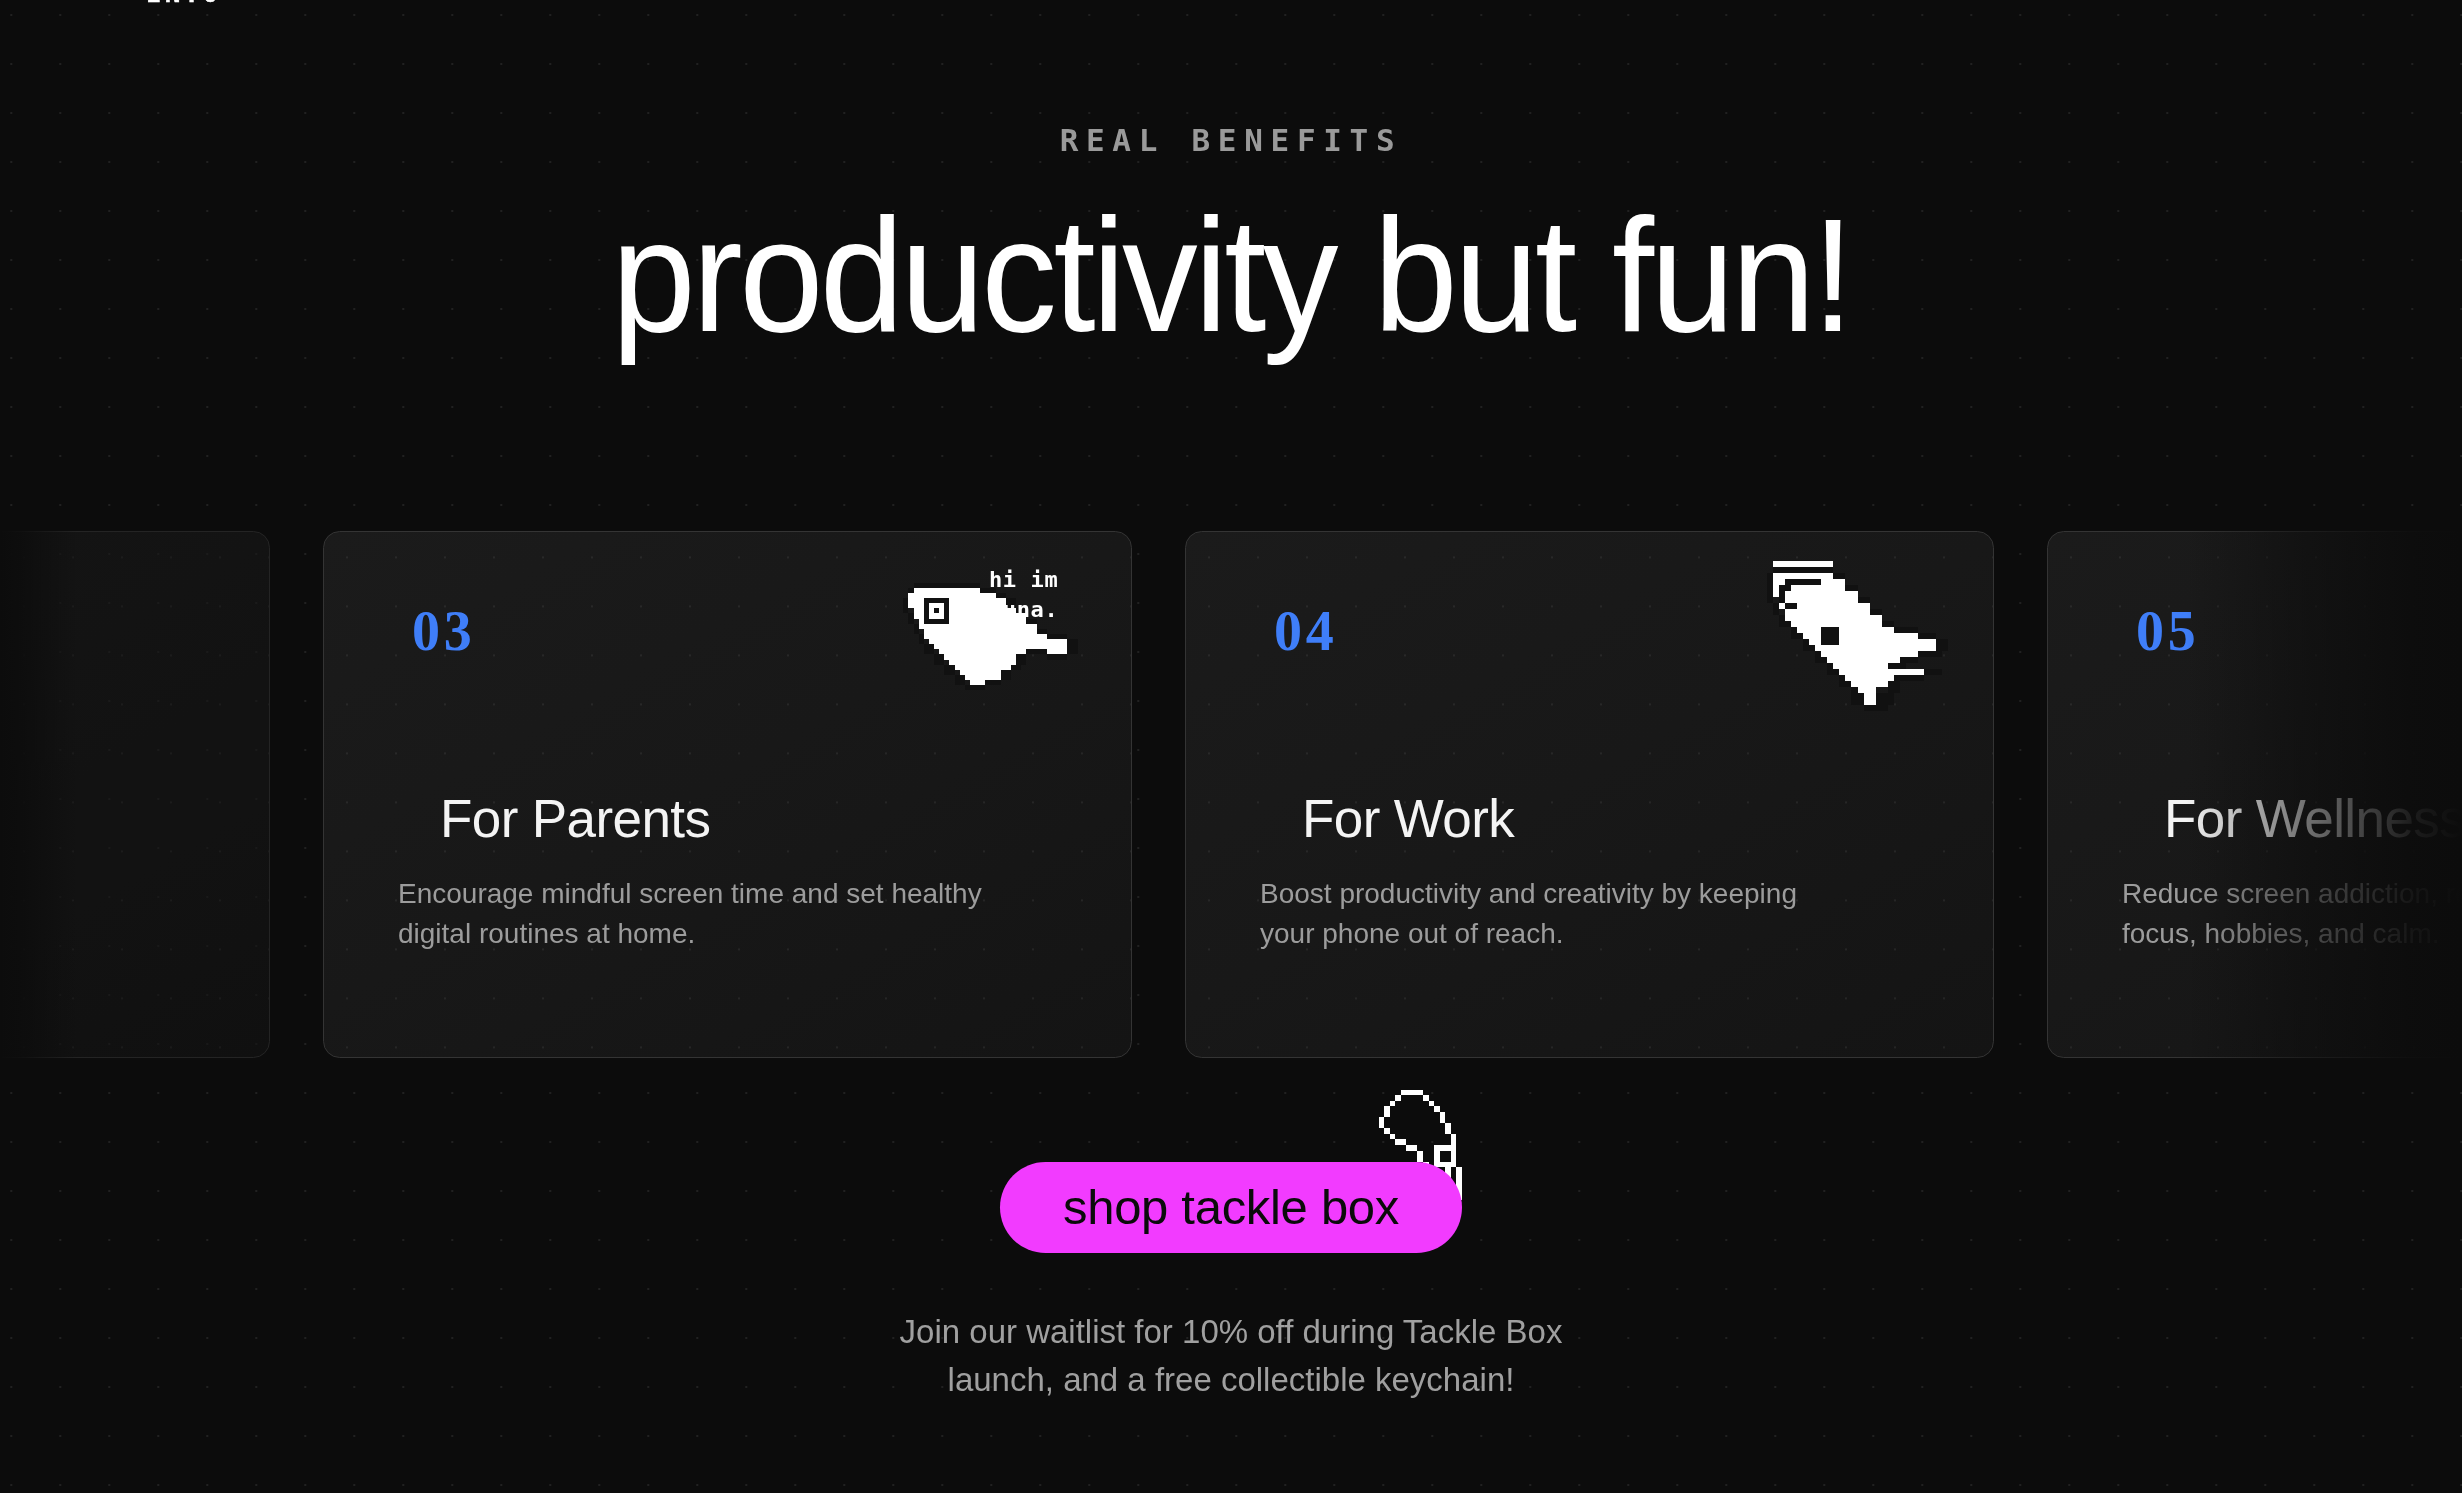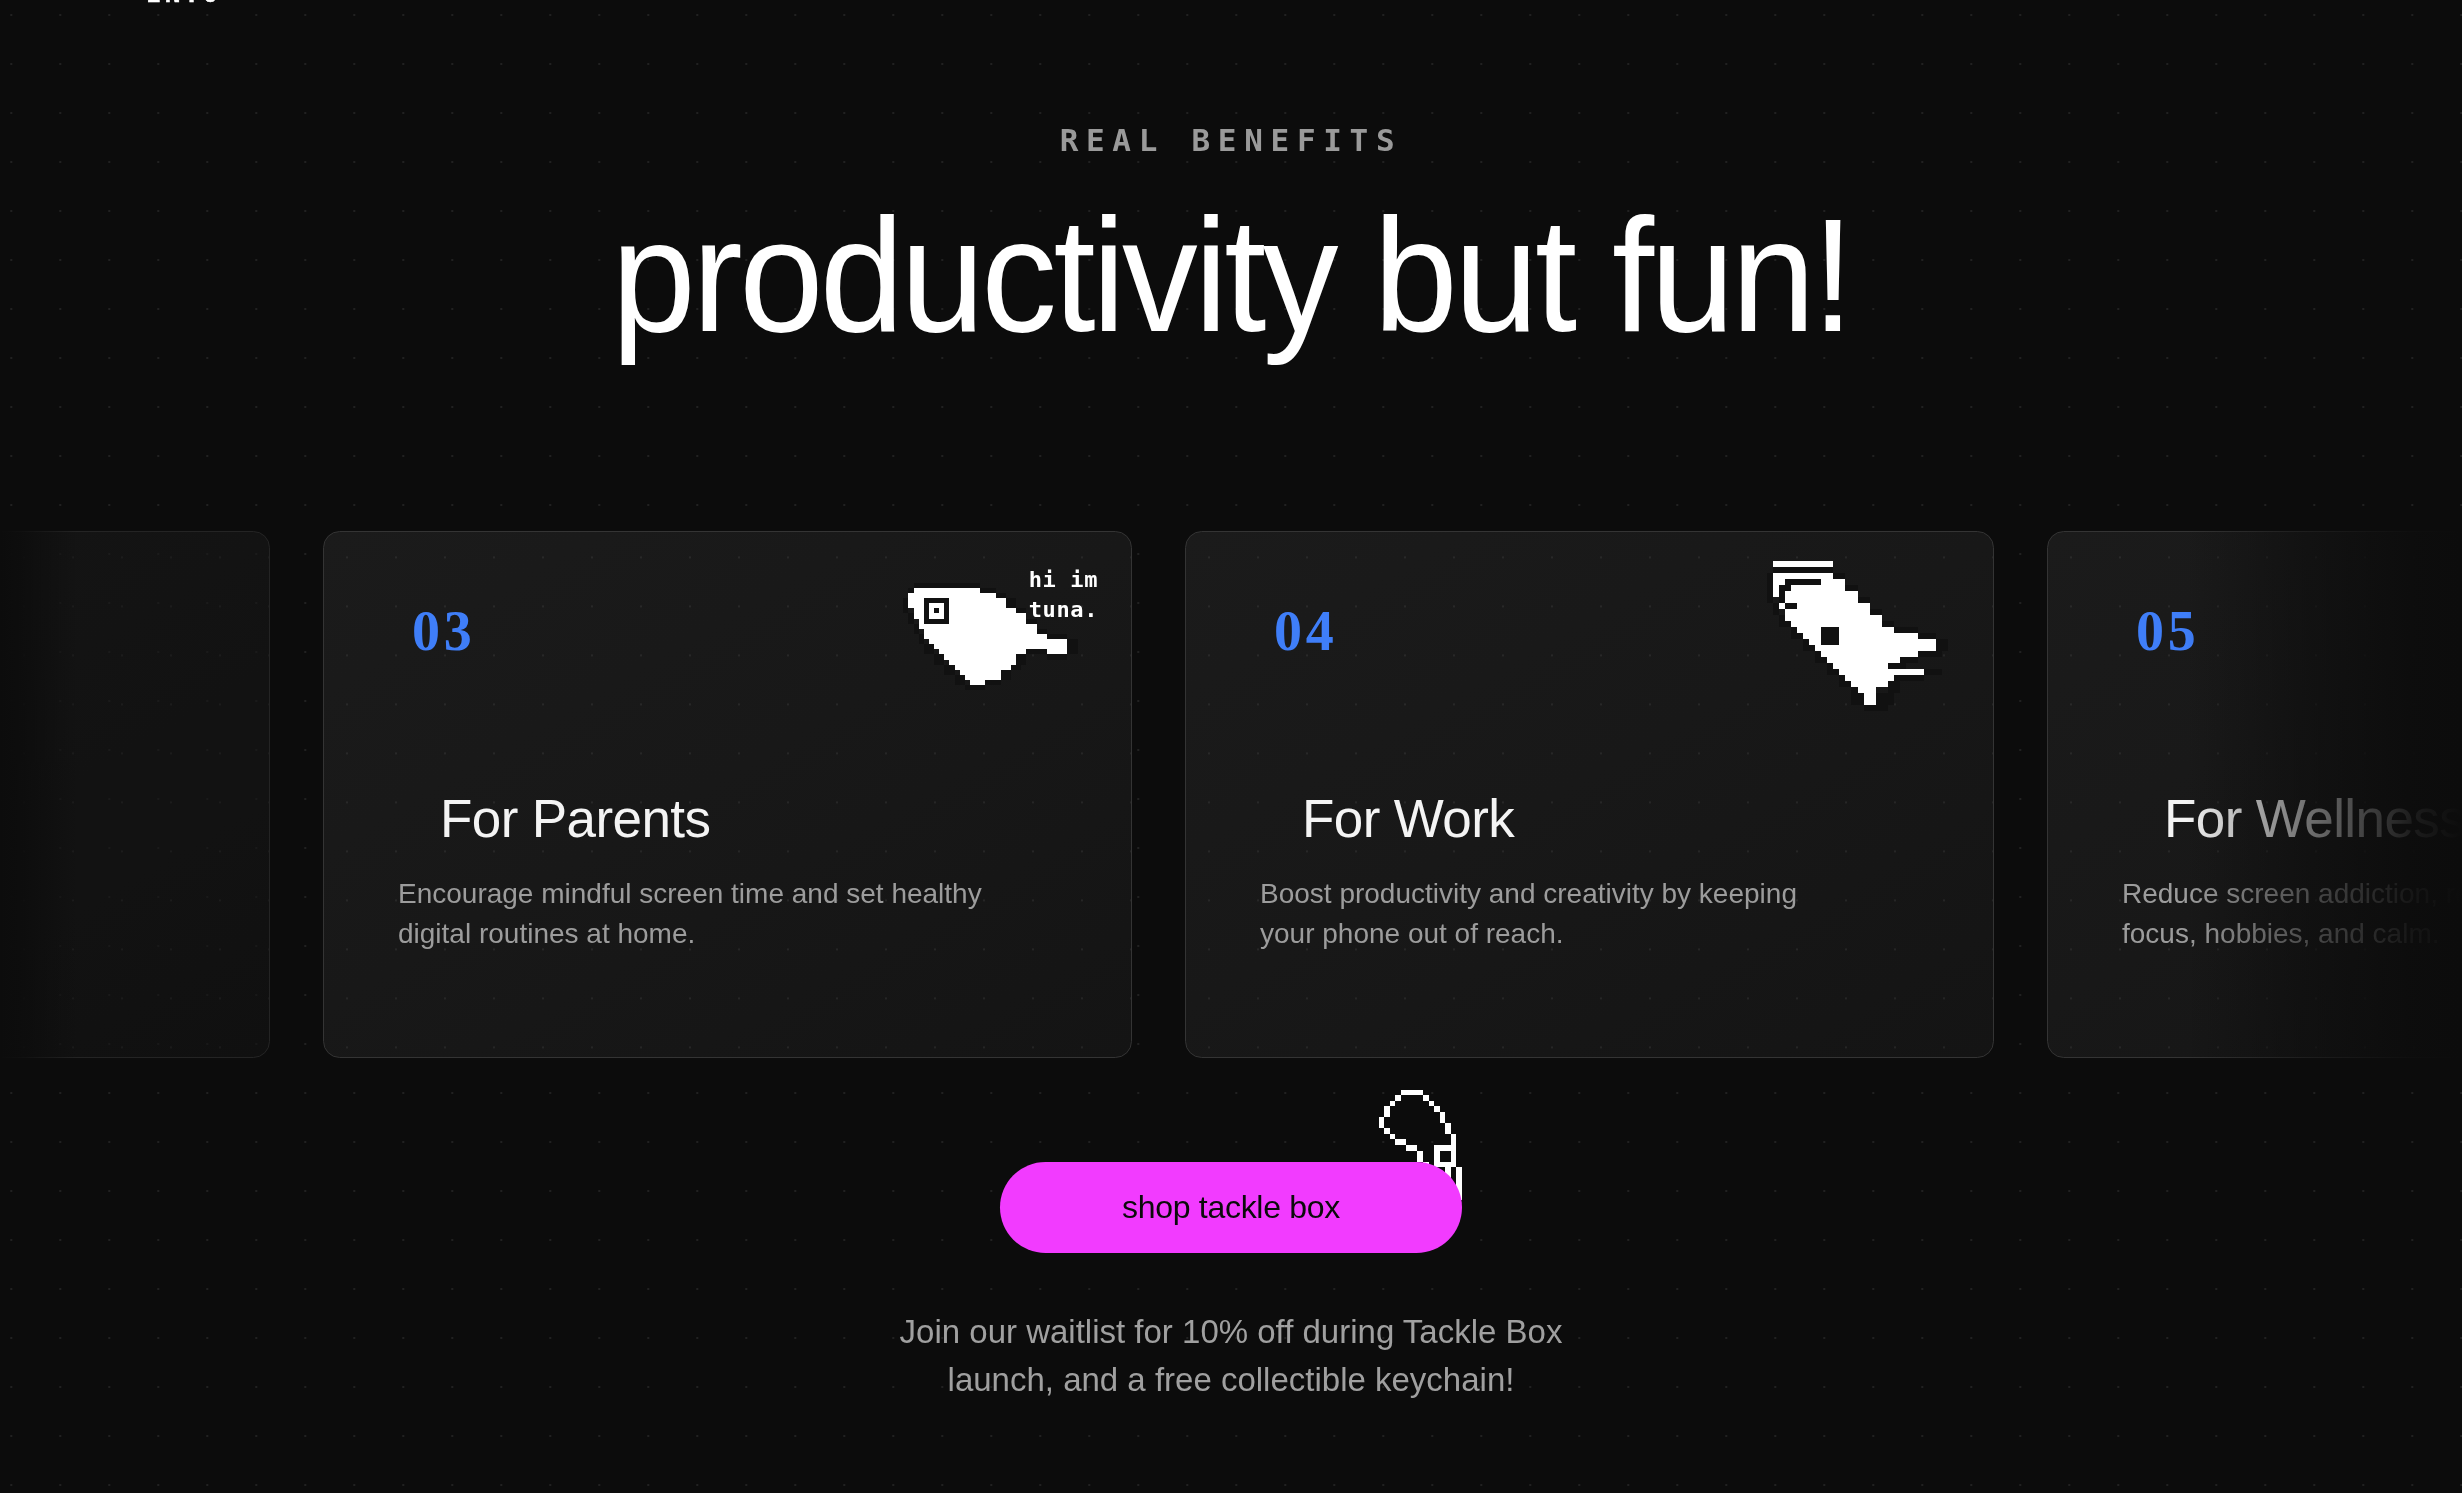--- a/index.html
+++ b/index.html
@@ -200,21 +200,21 @@
     position:absolute;
     left:0; top:72px;
     width:462px;
     height:91px;
     border:none;
     border-radius:46px;
     background:#f23bff;
     color:#0b0b0b;
     font-family:"Liberation Sans", sans-serif;
     font-weight:400;
-    font-size:32px;
+    font-size:49px;
     letter-spacing:-0.3px;
     cursor:pointer;
     line-height:91px;
     text-align:center;
     padding:0;
   }
 
   #cta-caption {
     position:absolute;
     left:0; top:1308px;
@@ -309,21 +309,21 @@
               <rect x="6" y="5" width="5" height="5"></rect>
             </g>
             <g fill="#ffffff">
               <rect x="7" y="6" width="3" height="3"></rect>
             </g>
             <g fill="#111111">
               <rect x="8" y="7" width="1" height="1"></rect>
             </g>
           </svg>
         </div>
-        <div style="position:absolute; right:33px; top:33px; z-index:4; font-family:'DejaVu Sans Mono', monospace; font-weight:700; font-size:22px; line-height:1.35; letter-spacing:0.6px; color:#ffffff; text-align:right; width:109px;">hi im tuna.</div>
+        <div style="position:absolute; right:33px; top:33px; z-index:4; font-family:'DejaVu Sans Mono', monospace; font-weight:700; font-size:22px; line-height:1.35; letter-spacing:0.6px; color:#ffffff; text-align:left; width:109px;">hi im tuna.</div>
         <div class="card-title">For Parents</div>
         <div class="card-desc">Encourage mindful screen time and set healthy digital routines at home.</div>
       </div>
 
       <div class="card">
         <div class="card-num">04</div>
         <div class="card-icon">
           <svg viewBox="0 0 34 26" shape-rendering="crispEdges">
             <g fill="#111111">
               <rect x="3" y="1" width="10" height="1"></rect>

